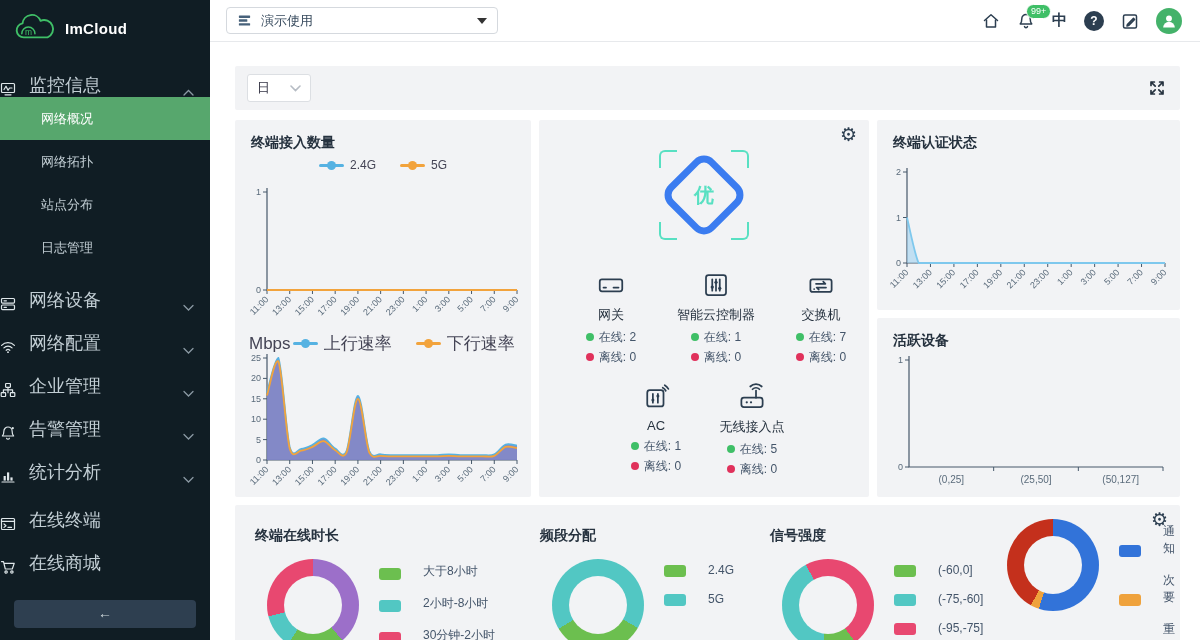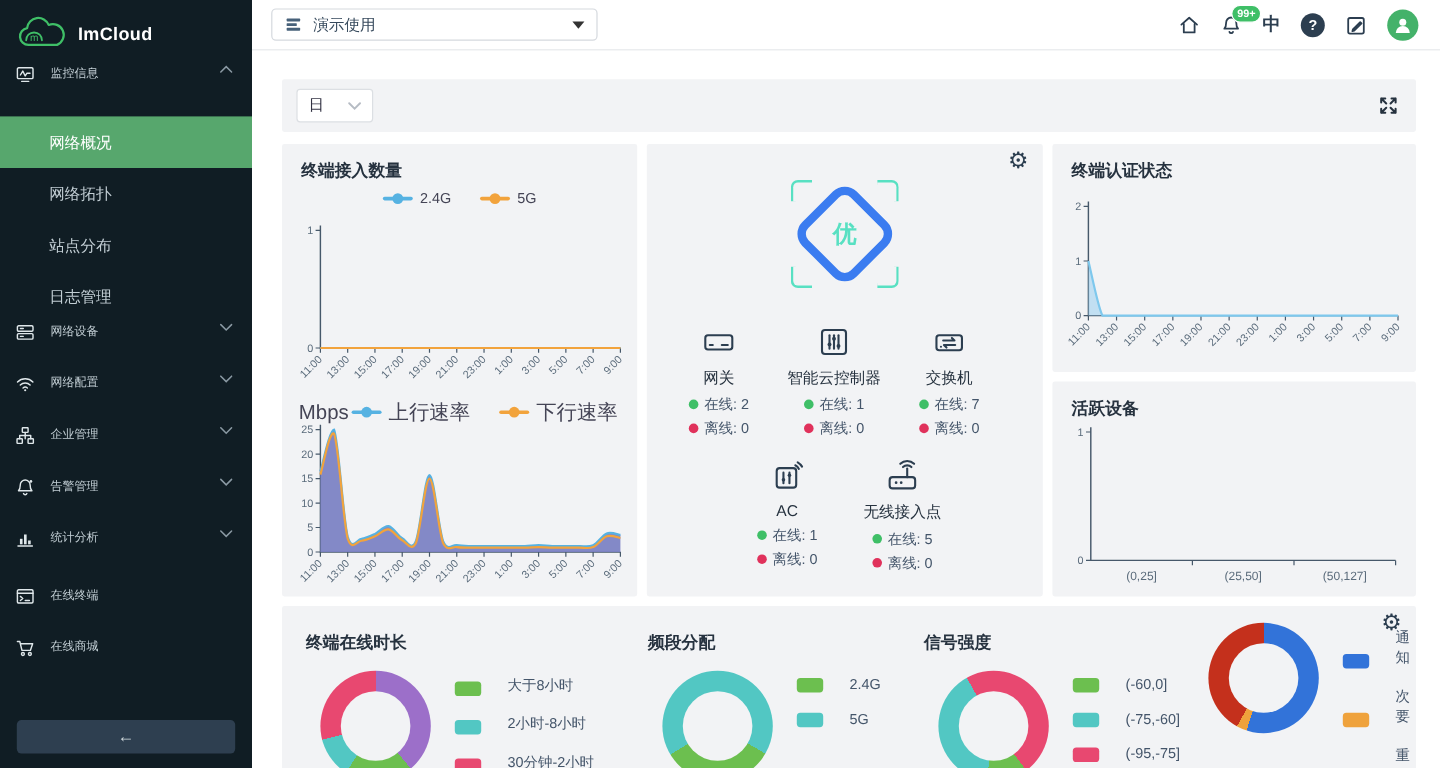--- a/index.html
+++ b/index.html
@@ -2,35 +2,35 @@
 <html><head>
 <meta charset="utf-8">
 <style>
 *{margin:0;padding:0;box-sizing:border-box;font-family:"Liberation Sans","DejaVu Sans",sans-serif}
 html,body{width:1200px;height:640px;overflow:hidden;background:#fff;position:relative}
 svg{display:block}
 
 .sidebar{position:absolute;left:0;top:0;width:210px;height:640px;background:#101d24;color:#c2ced4;z-index:5}
 .logo{display:flex;align-items:center;gap:9px;padding:11px 0 9px 12px;height:54px}
 .logo-text{color:#fff;font-size:15px;font-weight:bold;letter-spacing:.3px}
-.nav-item{display:flex;align-items:flex-start;height:43px;padding:0 16px 0 13px;font-size:10px;cursor:pointer}
+.nav-item{display:flex;align-items:flex-end;height:43px;padding:0 16px 0 0;font-size:18px;cursor:pointer}
 .nav-item .mi{margin-right:13px;flex:none;color:#dfe7ea}
 .nav-label{flex:1}
 .chev{color:#8a99a3}
 .nav-sub{height:43px;line-height:43px;padding-left:41px;font-size:13px;cursor:pointer;color:#c2ced4}
 .nav-sub.active{background:#57a76d;color:#fff}
 .gap{height:5px}
 .collapse-bar{position:absolute;left:14px;right:14px;bottom:12px;height:28px;background:#2e3f50;border-radius:4px;color:#cfd8dc;text-align:center;line-height:27px;font-size:14px;cursor:pointer}
 
 .topbar{position:absolute;left:210px;top:0;right:0;height:42px;background:#fff;border-bottom:1px solid #e7e9ec;display:flex;align-items:center;z-index:4}
 .tenant{display:flex;align-items:center;gap:9px;margin-left:16px;width:272px;height:27px;border:1px solid #d5d9de;border-radius:4px;padding:0 10px;color:#36495c;font-size:13px;cursor:pointer;background:#fff}
 .tenant .caret{margin-left:auto;width:0;height:0;border-left:5px solid transparent;border-right:5px solid transparent;border-top:6px solid #333}
 .top-icons{margin-left:auto;display:flex;align-items:center;gap:17px;padding-right:18px;color:#2c3e50}
 .tico{position:relative;cursor:pointer;display:flex;align-items:center}
-.badge{position:absolute;left:9px;top:-8px;background:#3fbf67;color:#fff;font-size:9px;line-height:11px;padding:1px 4px;border-radius:8px;border:1px solid #fff;font-weight:bold}
+.badge{position:absolute;left:9px;top:-8px;background:#3fbf67;color:#fff;font-size:9px;line-height:11px;padding:1px 4px;border-radius:8px;border:1px solid #fff;font-weight:normal}
 .lang{font-size:15px;font-weight:bold;color:#2c3e50}
 .help{width:20px;height:20px;border-radius:50%;background:#2c3e50;color:#fff;font-size:12px;font-weight:bold;text-align:center;line-height:20px}
 .avatar{width:26px;height:26px;border-radius:50%;background:#44b26a;display:flex;align-items:center;justify-content:center}
 
 .main{position:absolute;left:210px;top:42px;width:990px;height:598px;background:#fff;overflow:hidden}
 .panel{position:absolute;background:#f2f3f5;border-radius:2px}
 .strip{left:25px;top:24px;width:945px;height:44px}
 .pA{left:25px;top:78px;width:296px;height:377px}
 .pB{left:329px;top:78px;width:330px;height:377px}
 .pC1{left:667px;top:78px;width:303px;height:190px}
@@ -51,21 +51,21 @@
 .tk2{font-size:10px;fill:#5a6b7b}
 
 .diamond-wrap{position:absolute;left:50%;top:20px;margin-left:-55px;width:110px;height:110px}
 .diamond{position:absolute;left:50%;top:50%;width:64px;height:64px;margin:-32px 0 0 -32px;border:7px solid #3b7cf0;border-radius:14px;transform:rotate(45deg)}
 .grade{position:absolute;left:0;top:0;width:110px;height:110px;display:flex;align-items:center;justify-content:center;color:#58e0c2;font-size:20px;font-weight:bold}
 .br{position:absolute;width:18px;height:18px;border:0 solid #58e0c2}
 .br.tl{left:10px;top:10px;border-left-width:2px;border-top-width:2px;border-top-left-radius:6px}
 .br.tr{right:10px;top:10px;border-right-width:2px;border-top-width:2px;border-top-right-radius:6px}
 .br.bl{left:10px;bottom:10px;border-left-width:2px;border-bottom-width:2px;border-bottom-left-radius:6px}
 .br.brc{right:10px;bottom:10px;border-right-width:2px;border-bottom-width:2px;border-bottom-right-radius:6px}
-.dev-row1{position:absolute;left:0;top:150px;width:100%;display:flex;padding:0 12px}
+.dev-row1{position:absolute;left:12px;top:150px;width:100%;display:flex;justify-content:space-between;padding:0 12px}
 .dev-row2{position:absolute;left:0;top:262px;width:100%;display:flex;justify-content:center;}
 .dev{text-align:center;font-size:12px;color:#44556a;min-width:96px}
 .dev .ic{display:flex;justify-content:center;color:#2c3e50}
 .dev-name{font-size:13px;color:#26323f;margin:6px 0 3px}
 .dev-line{line-height:20px;display:flex;align-items:center;justify-content:center;gap:5px}
 .dot{width:8px;height:8px;border-radius:50%;display:inline-block}
 .dot.on{background:#3fbf67}.dot.off{background:#e0315b}
 
 .donut-grid{position:absolute;left:0;top:0;width:100%;height:100%;display:grid;grid-template-columns:285px 230px 225px 205px}
 .dsec{position:relative}

